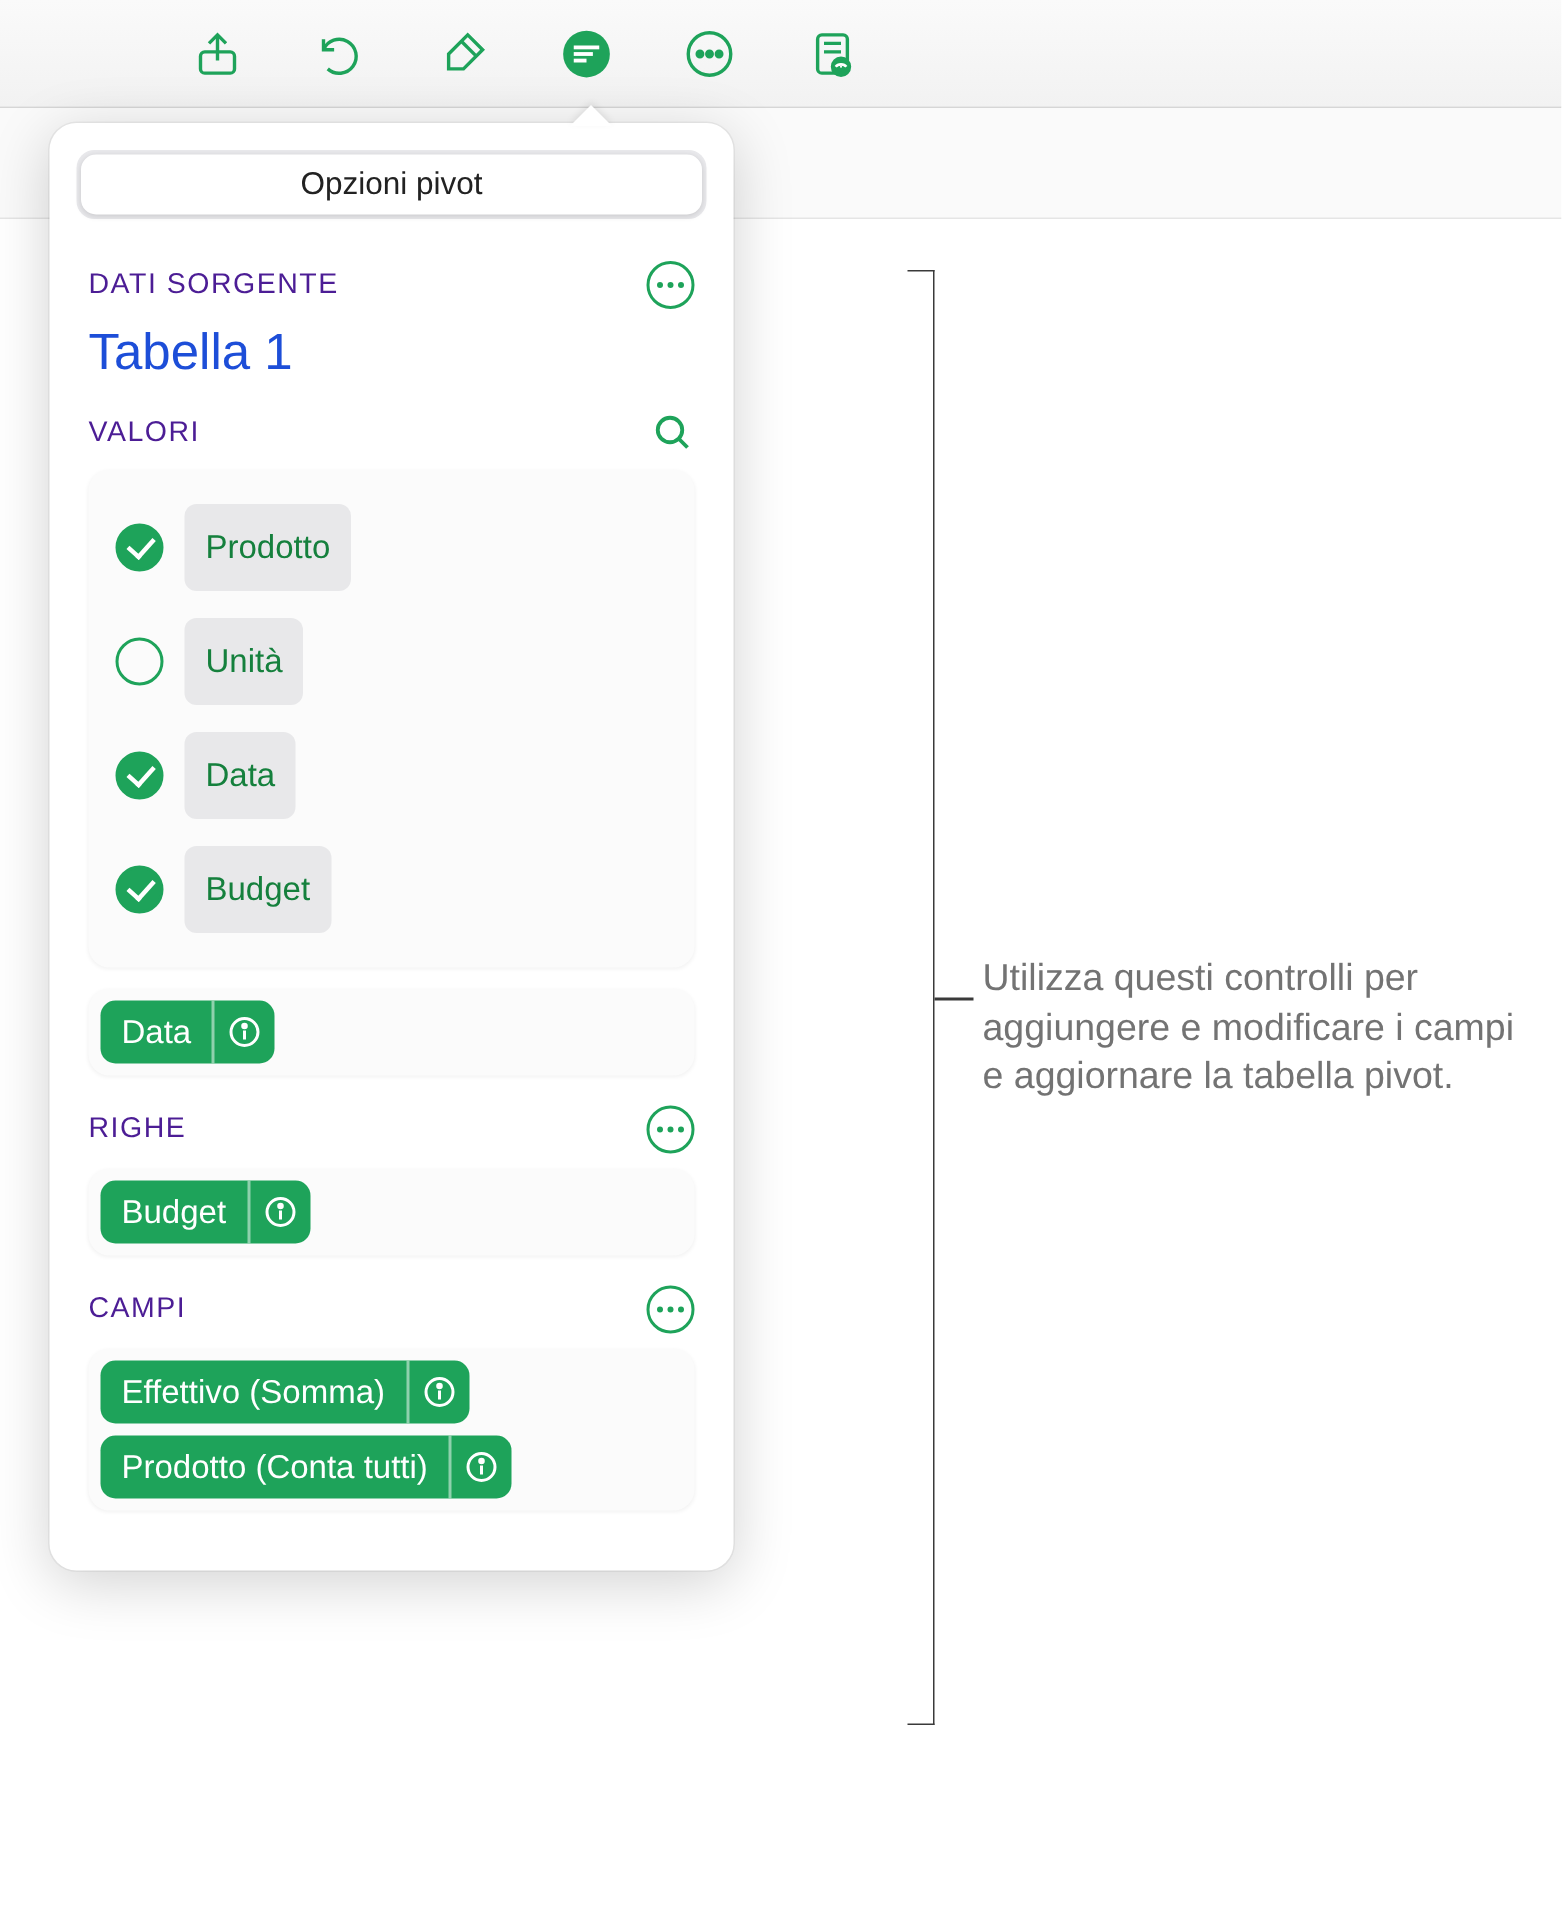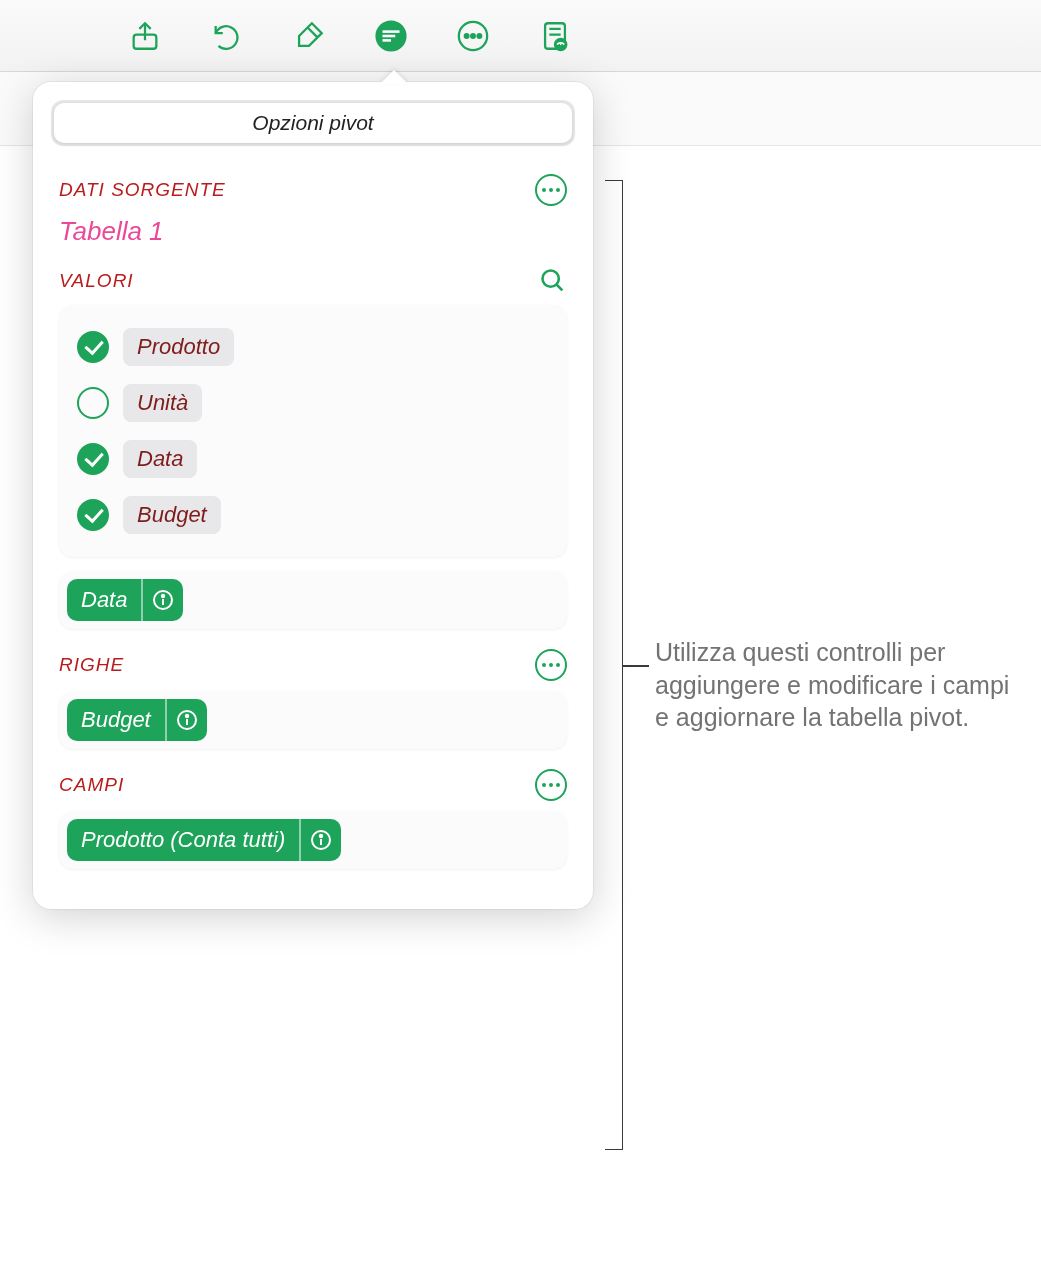--- a/index.html
+++ b/index.html
@@ -49,27 +49,26 @@
     height: 74px;
     background: #fafafa;
     border-bottom: 1px solid #e5e5e5;
   }
 
   
   .panel {
     position: absolute;
     top: 82px;
     left: 33px;
-    width: 560px;
+    width: 456px;
     background: #fff;
     border-radius: 18px;
     box-shadow: 0 8px 40px rgba(0,0,0,0.18), 0 0 0 1px rgba(0,0,0,0.05);
     padding: 18px 18px 26px 18px;
     z-index: 10;
-    font-style: italic;
   }
 
   .seg-control {
     display: flex;
     background: #e9e9ec;
     border-radius: 12px;
     padding: 3px;
     margin-bottom: 28px;
   }
   .seg-item {
@@ -92,26 +91,26 @@
   }
   .section-header {
     display: flex;
     justify-content: space-between;
     align-items: center;
     margin: 20px 0 10px 0;
   }
   .section-label {
     font-size: 19px;
     letter-spacing: 1px;
-    color: #b91c1c;
+    color: #4c1d95;
     font-weight: 400;
   }
   .table-name {
-    font-size: 26px;
-    color: #ec4899;
+    font-size: 34px;
+    color: #1d4ed8;
     font-weight: 400;
     margin: 8px 0 12px 0;
   }
 
   .more-circle {
     width: 32px; height: 32px;
     border: 2.5px solid #1ea35a;
     border-radius: 50%;
     display: flex;
     align-items: center;
@@ -148,23 +147,23 @@
   .check.checked::after {
     content: "";
     width: 8px; height: 14px;
     border: solid #fff;
     border-width: 0 3px 3px 0;
     transform: rotate(42deg) translate(-1px,-2px);
   }
   .field-pill {
     background: #e8e8ea;
     border-radius: 8px;
-    padding: 6px 14px;
+    padding: 16px 14px;
     font-size: 22px;
-    color: #7f1d1d;
+    color: #15803d;
   }
 
   .drop-card {
     background: #fbfbfb;
     border-radius: 14px;
     padding: 8px 8px;
     box-shadow: 0 1px 3px rgba(0,0,0,0.06);
     display: flex;
     flex-direction: column;
     align-items: flex-start;
@@ -371,20 +370,30 @@
       <div class="more-circle">
         <div class="dots">
             <span></span>
             <span></span>
             <span></span>
           </div>
       </div>
     </div>
     <div class="drop-card">
       <div class="green-chip">
+        <span class="chip-label">Effettivo (Somma)</span>
+        <span class="chip-info">
+          <svg viewBox="0 0 24 24" fill="none" stroke="currentColor" stroke-width="2">
+              <circle cx="12" cy="12" r="9"></circle>
+              <circle cx="12" cy="8" r="1.2" fill="currentColor"></circle>
+              <path d="M12 11v6"></path>
+            </svg>
+        </span>
+      </div>
+      <div class="green-chip">
         <span class="chip-label">Prodotto (Conta tutti)</span>
         <span class="chip-info">
           <svg viewBox="0 0 24 24" fill="none" stroke="currentColor" stroke-width="2">
               <circle cx="12" cy="12" r="9"></circle>
               <circle cx="12" cy="8" r="1.2" fill="currentColor"></circle>
               <path d="M12 11v6"></path>
             </svg>
         </span>
       </div>
     </div>

